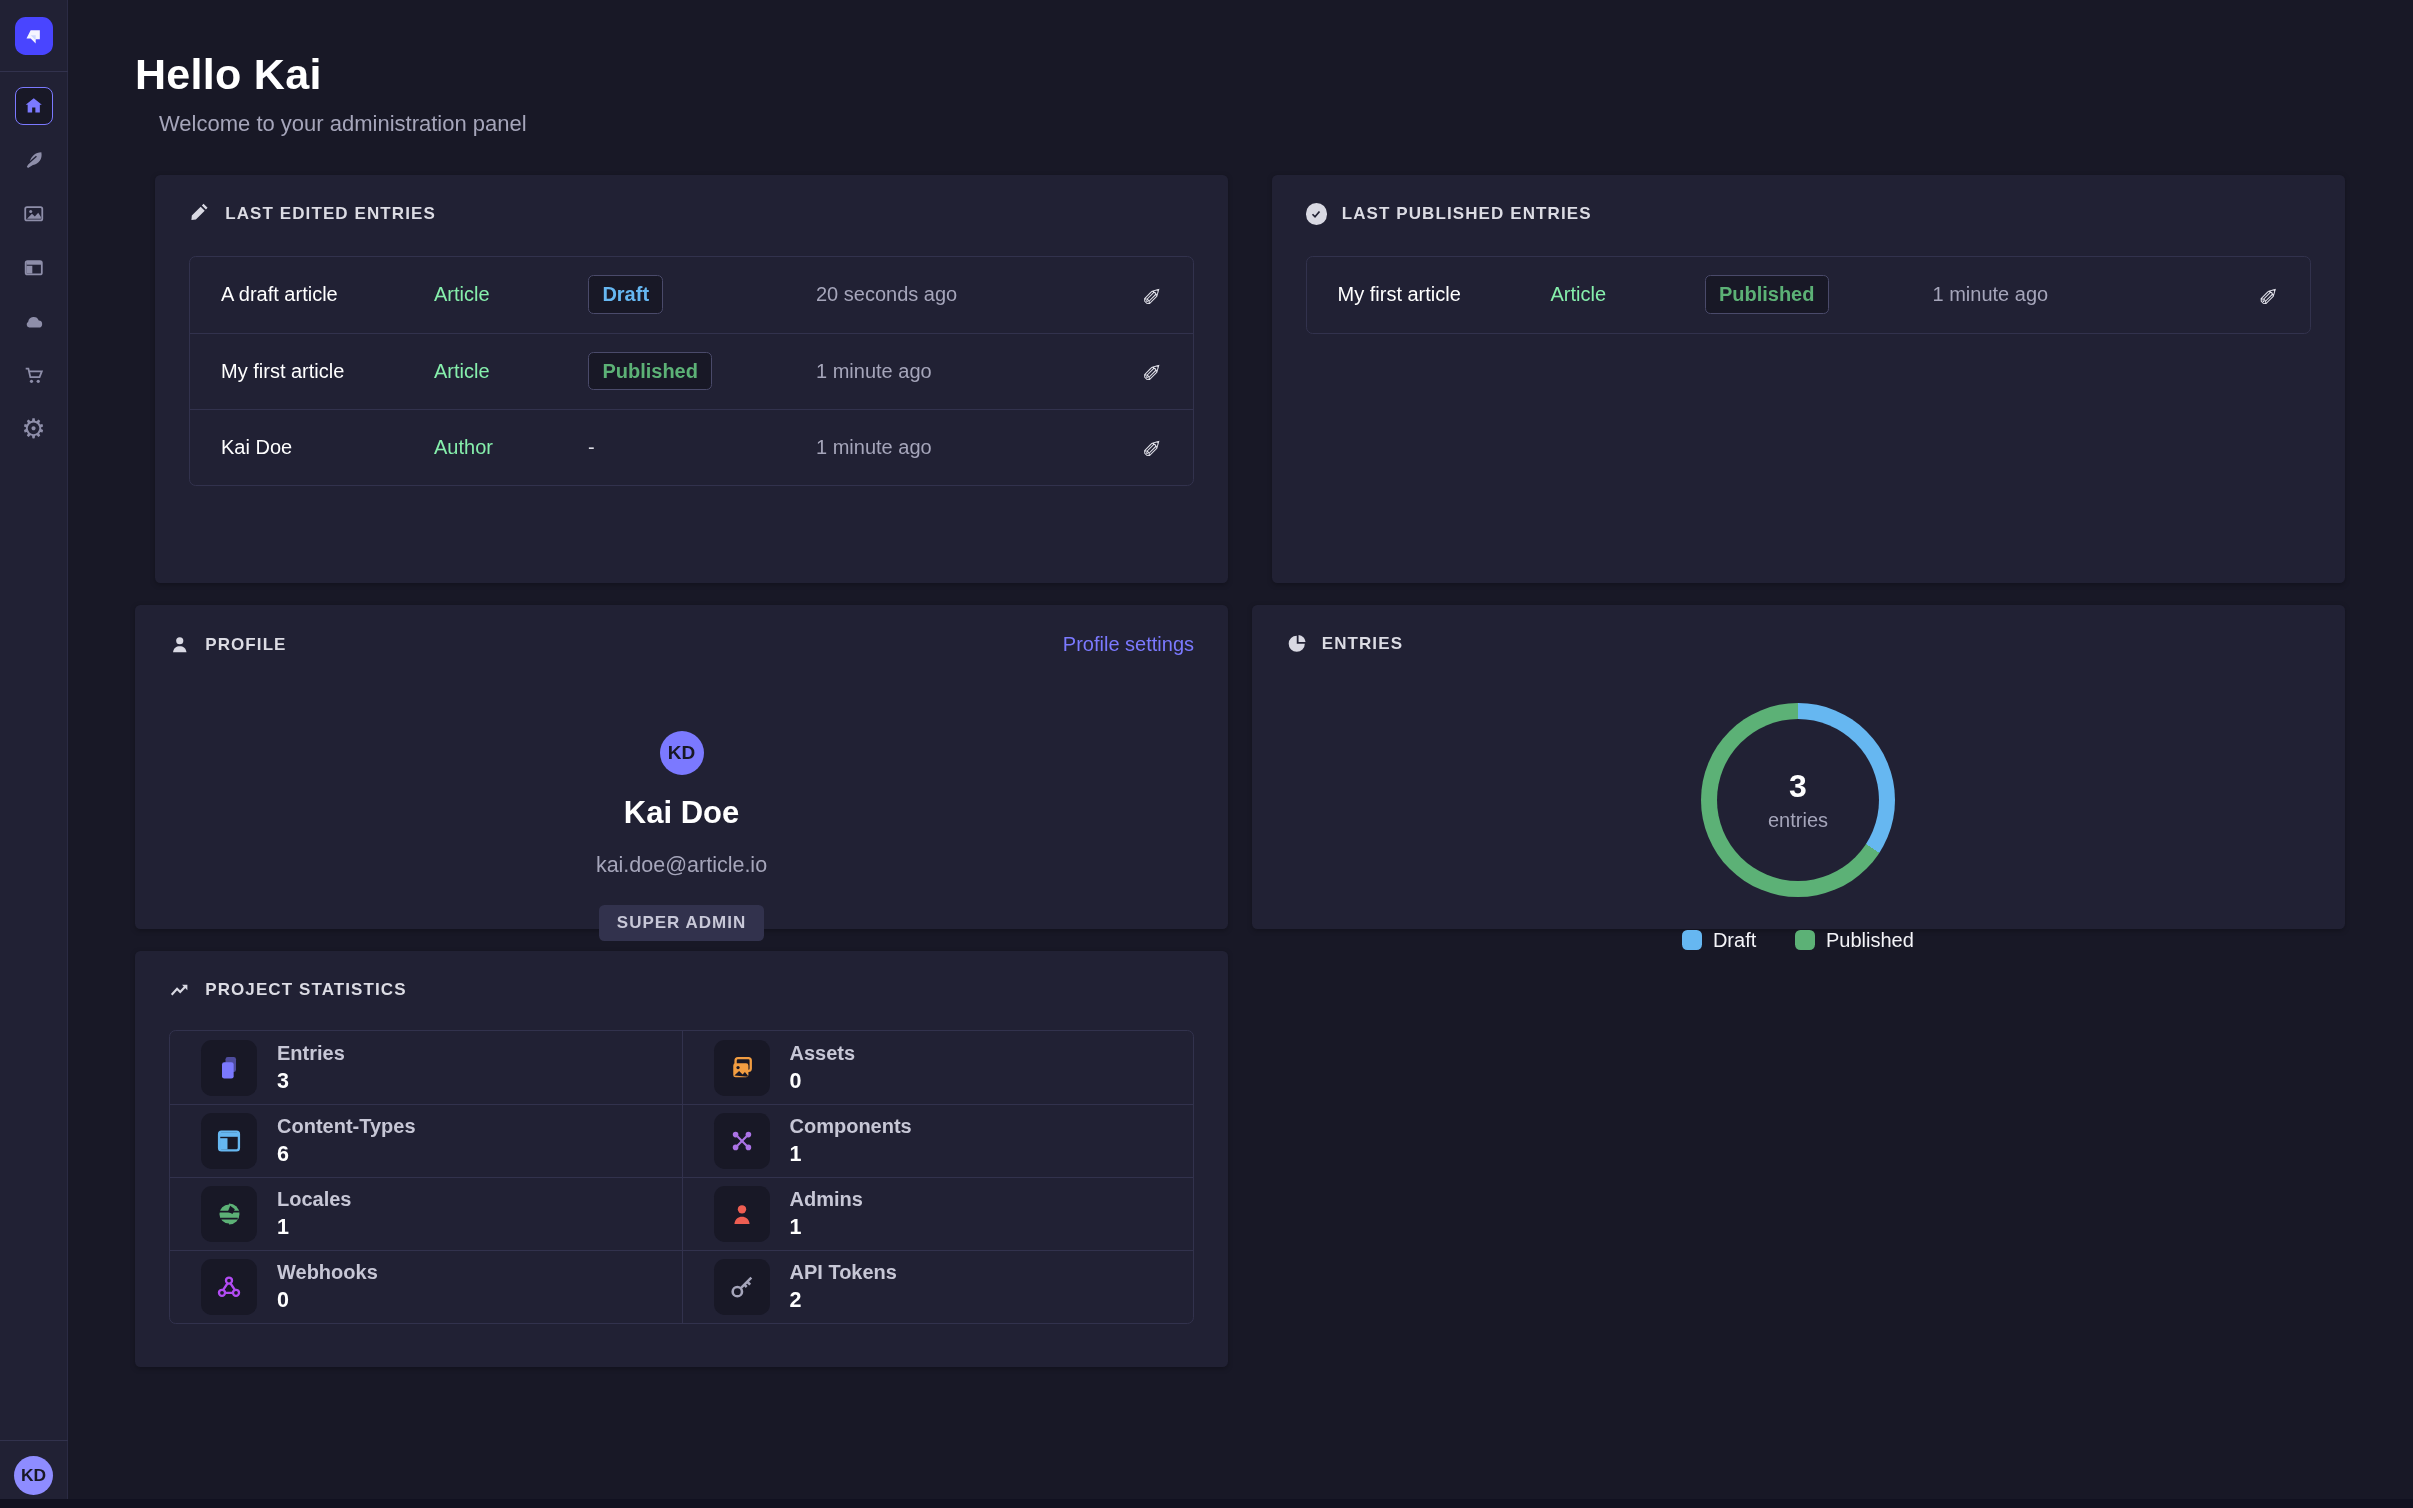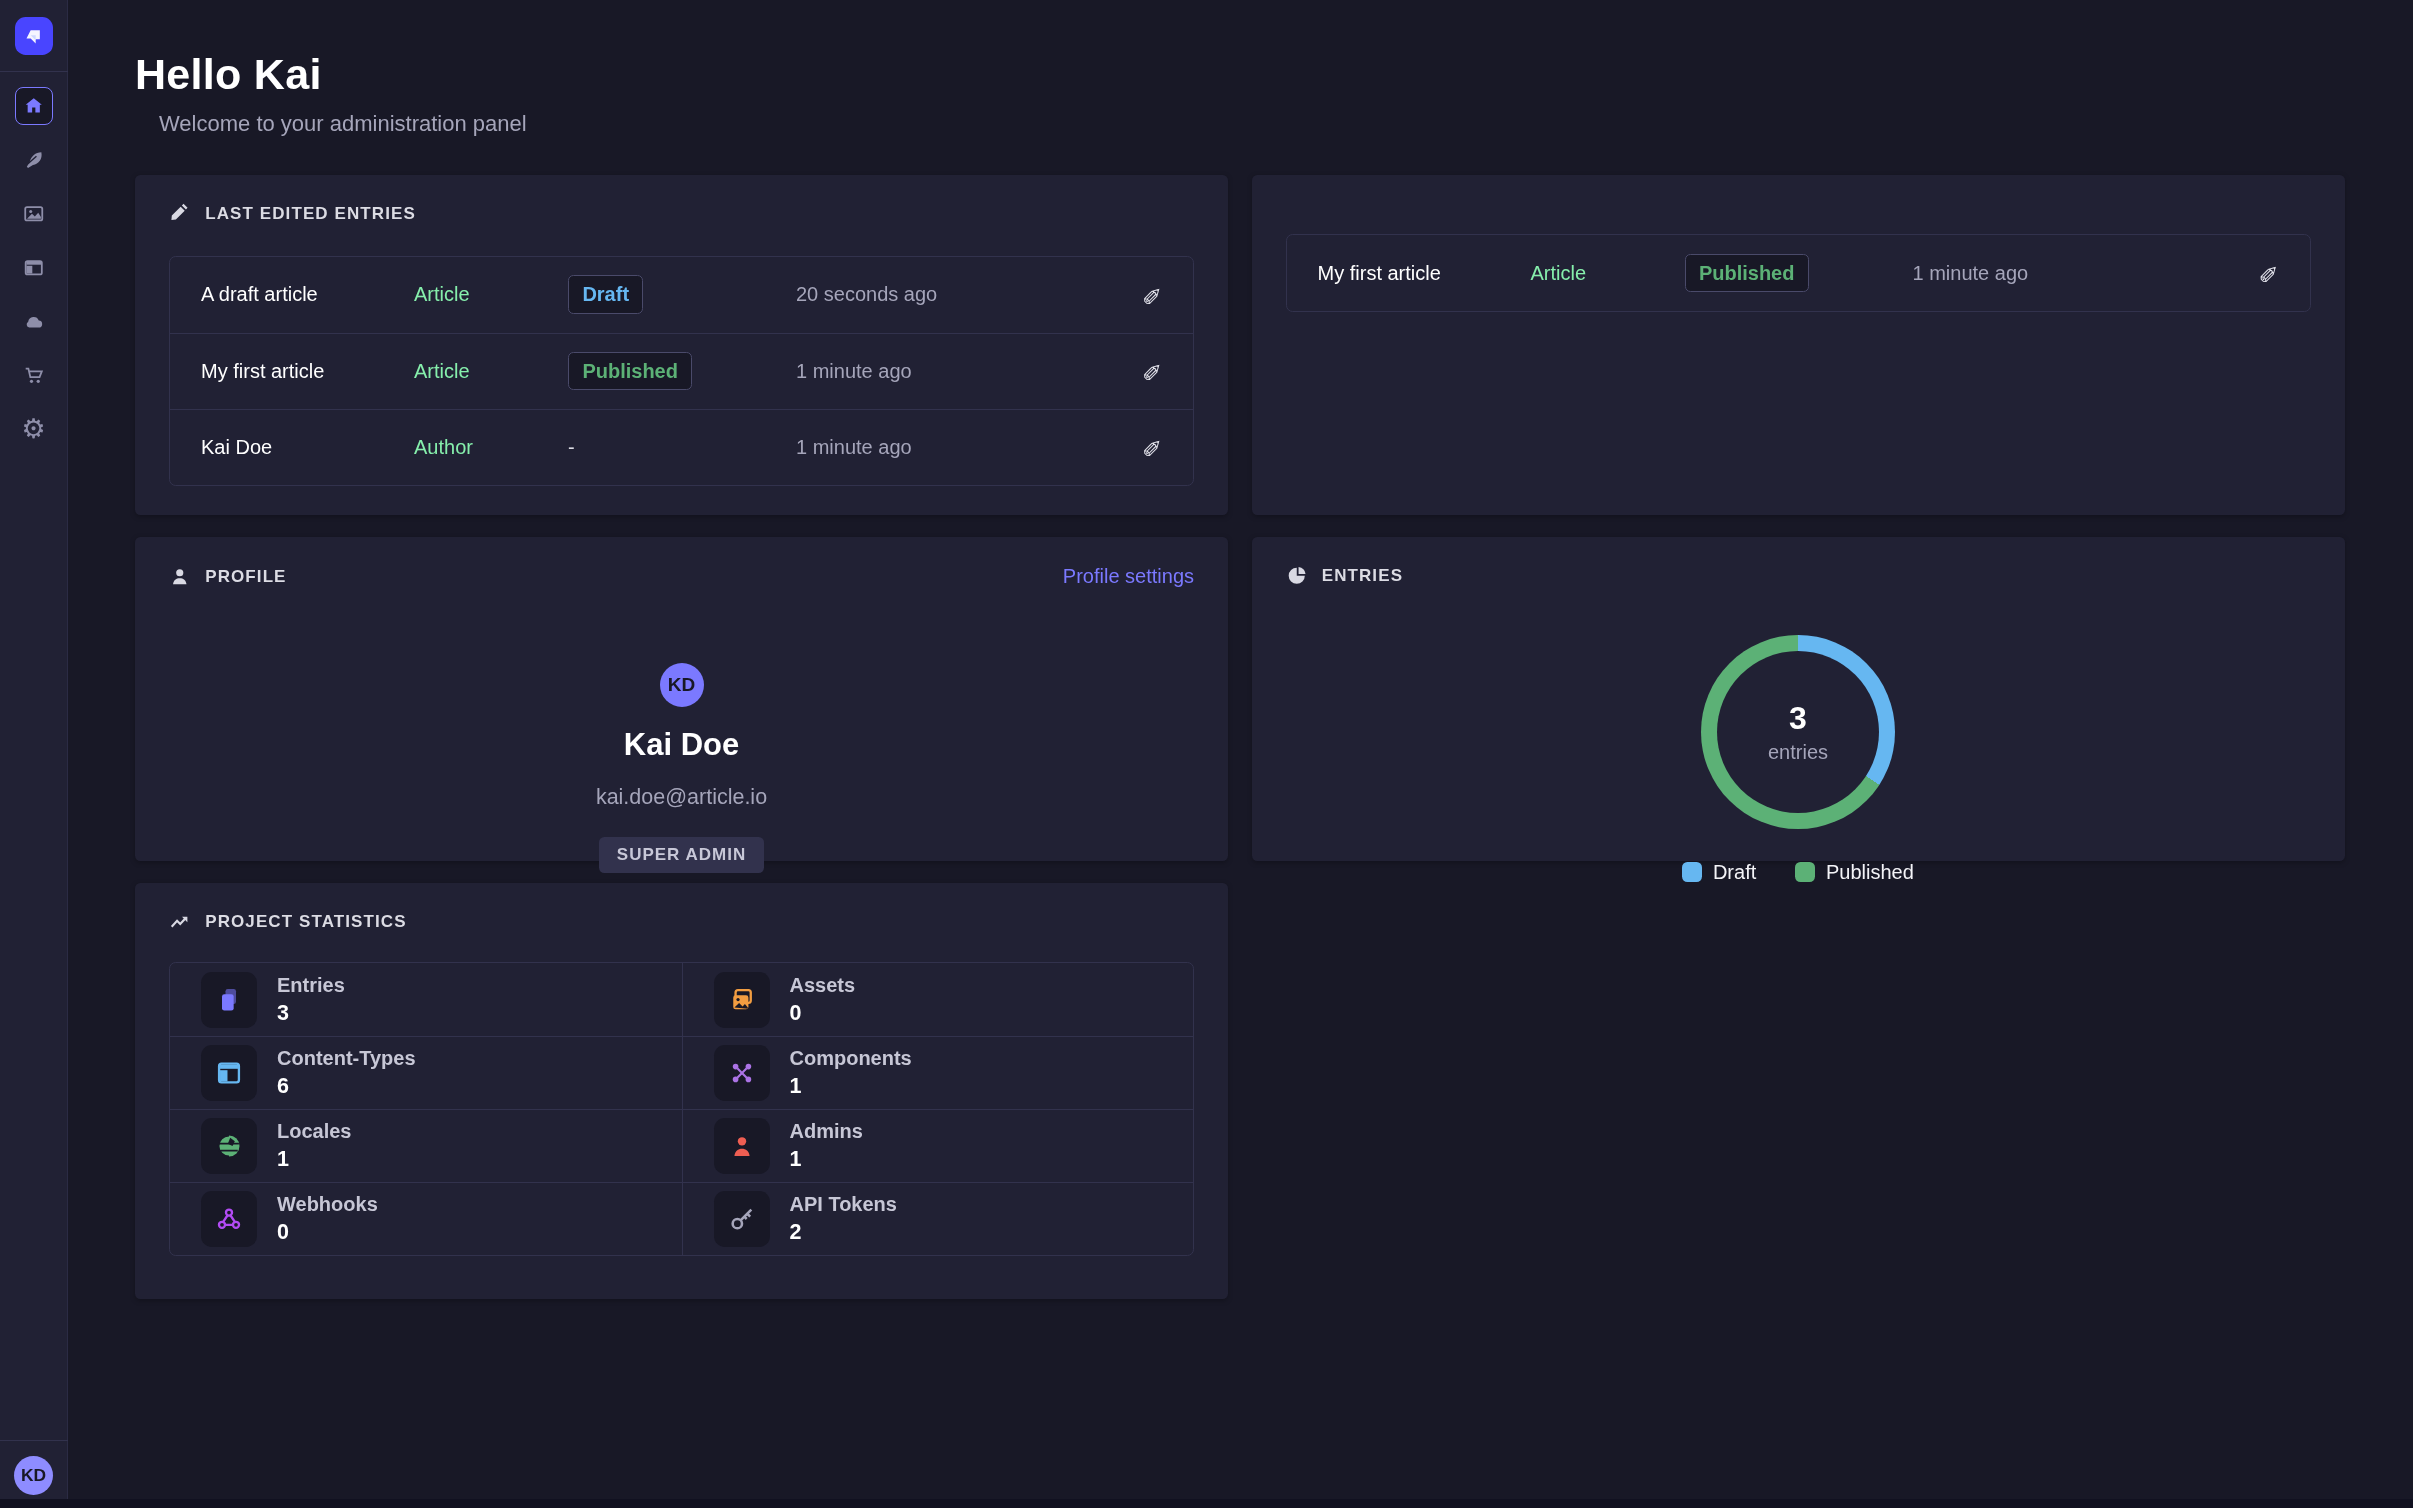--- a/index.html
+++ b/index.html
@@ -75,21 +75,21 @@
   .c-edit { width:40px; display:flex; justify-content:flex-end; }
   .edit-btn { background:none; border:none; color:#e8e8f0; font-size:24px; cursor:pointer; transform:scaleY(-1); }
   .badge {
     display:inline-block; padding:6.7px 13.4px; border-radius:5.4px;
     background:#181826; border:0.7px solid #4a4a6a; font-size:20px; font-weight:600;
   }
   .badge.draft { color:#66b7f1; }
   .badge.published { color:#5cb176; }
   .dash { font-size:20px; color:#dcdce4; }
   
-  .card-tall1 { height:340px; }
+  .card-tall1 { height:408px;margin-left:20px; }
   .card-tall2 { height:324px; }
   .card-stats { height:416px; }
   
   .profile-body { display:flex; flex-direction:column; align-items:center; }
   .avatar-big {
     margin-top:75px;
     width:44px; height:44px; border-radius:50%; background:#7b79ff; color:#181826;
     font-weight:bold; font-size:19px; display:flex; align-items:center; justify-content:center;
   }
   .profile-name { margin-top:20px; font-size:31px; font-weight:700; }
@@ -251,20 +251,28 @@
             <span class="c-status"><span class="dash">-</span></span>
             <span class="c-time">1 minute ago</span>
             <span class="c-edit">
                 <button class="edit-btn">✎</button>
               </span>
           </div>
         </div>
       </section>
 
       <section class="card card-tall1">
+        <div class="card-h">
+          <span class="check-circle">
+            <svg viewBox="0 0 24 24">
+                <path d="M5 12.5 10 17.5 19 7" fill="none" stroke="currentColor" stroke-width="3.5"></path>
+              </svg>
+          </span>
+          <span class="card-title">LAST PUBLISHED ENTRIES</span>
+        </div>
         <div class="table">
           <div class="trow">
             <span class="c-name">My first article</span>
             <span class="c-type">Article</span>
             <span class="c-status"><span class="badge published">Published</span></span>
             <span class="c-time">1 minute ago</span>
             <span class="c-edit">
                 <button class="edit-btn">✎</button>
               </span>
           </div>

